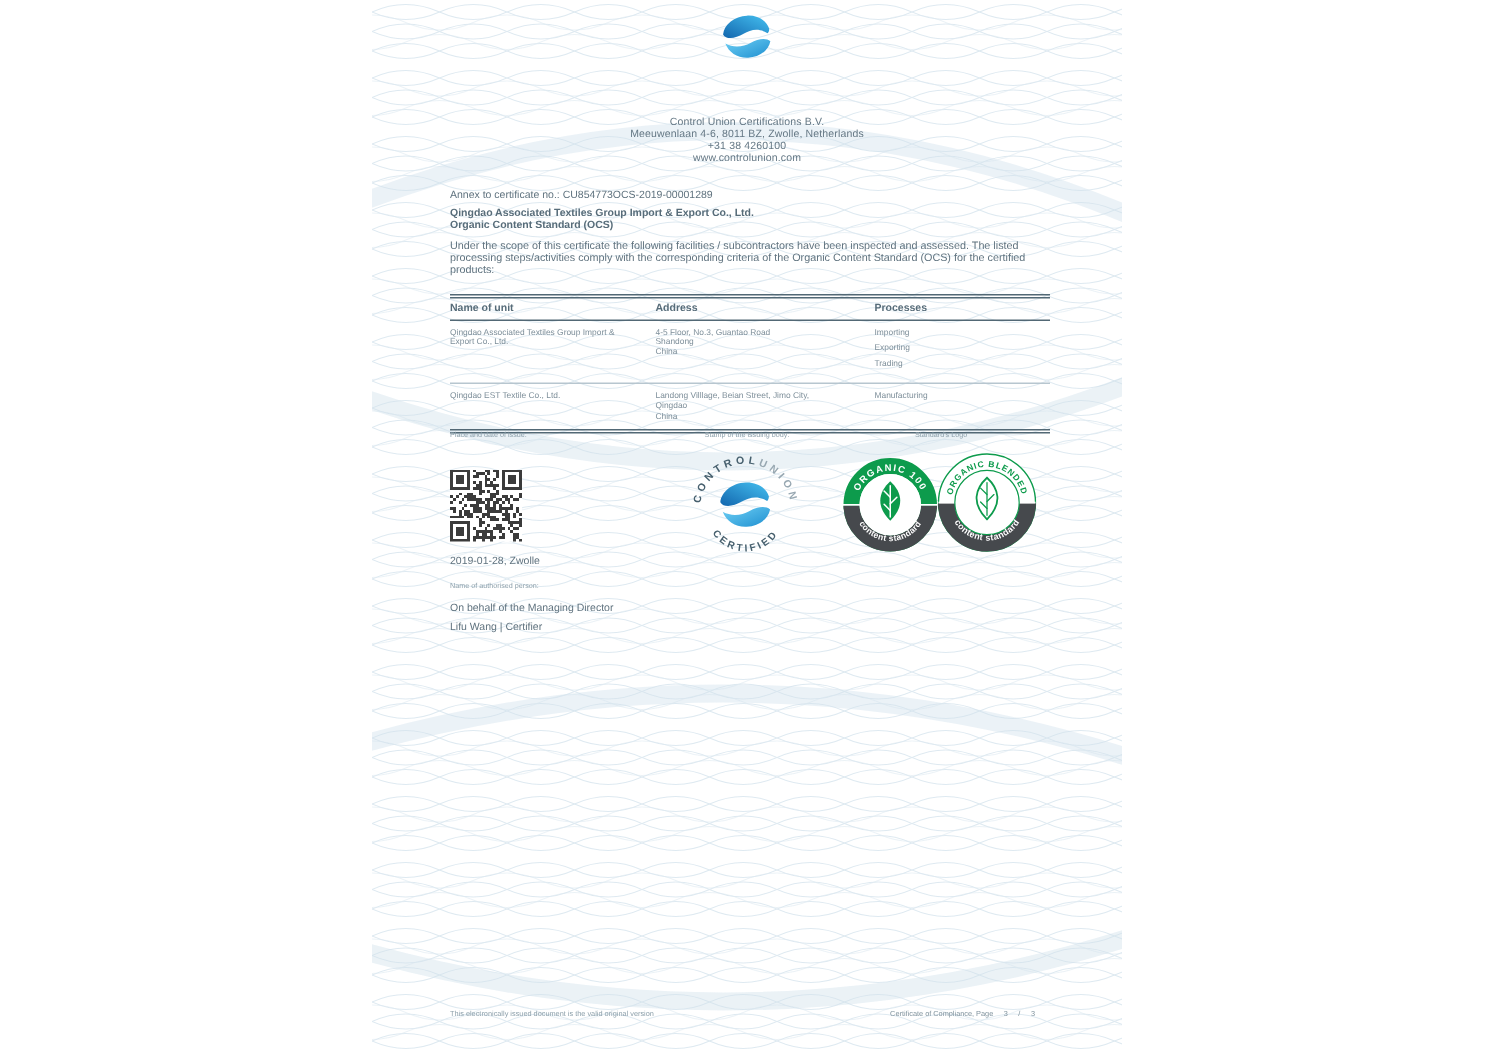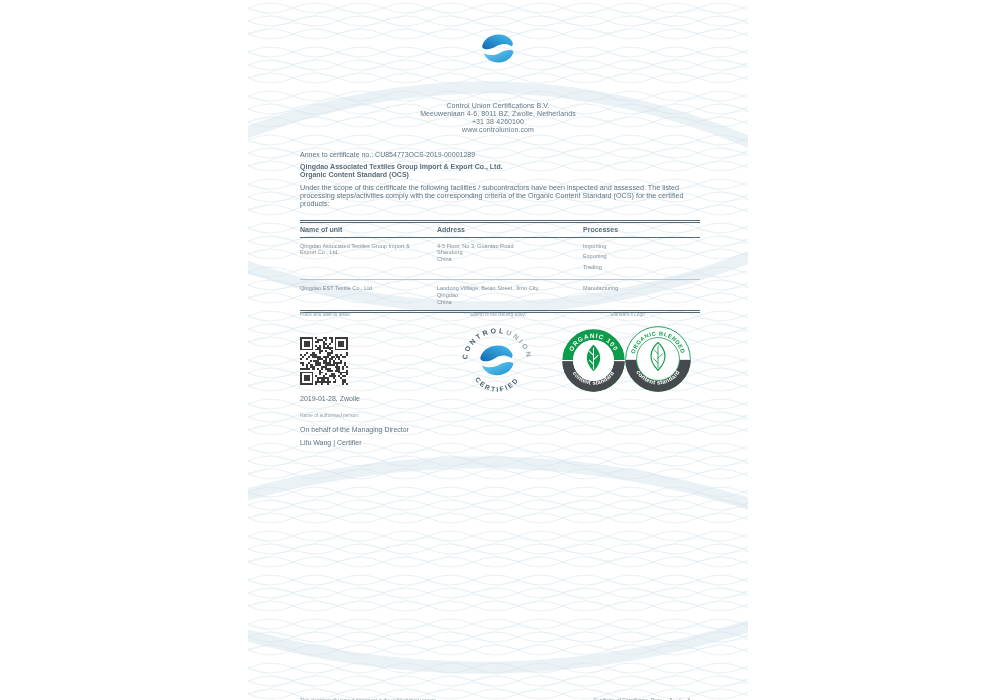--- a/index.html
+++ b/index.html
@@ -2,21 +2,21 @@
 <html><head>
 <meta charset="utf-8">
 <style>
   * { margin:0; padding:0; box-sizing:border-box; }
   html,body { width:1000px; height:700px; background:#ffffff; overflow:hidden;
               font-family:"Liberation Sans", sans-serif; }
   .canvas { position:relative; width:1000px; height:700px; background:#ffffff; }
 
   .page { position:absolute; left:248px; top:0; width:500px; height:700px; background:#ffffff; }
   .page-bg { position:absolute; left:0; top:0; width:500px; height:700px; z-index:0; }
-  .page-content { position:absolute; inset:0; z-index:1;margin-top:24px; }
+  .page-content { position:absolute; inset:0; z-index:1; }
 
   .cu-logo-top { position:absolute; left:231px; top:7px; width:38px; height:38px; }
 
   .header-block { position:absolute; left:0; top:78px; width:500px; text-align:center;
                   font-size:7px; line-height:8px; color:#647784; letter-spacing:.1px; }
 
   .annex { position:absolute; left:52px; top:127px; width:406px; color:#60737f; }
   .annex-no { font-size:7px; margin-bottom:4.5px; }
   .annex-company { font-size:7px; font-weight:bold; color:#576c79; line-height:8.5px; }
   .annex-standard { font-size:7px; font-weight:bold; color:#576c79; line-height:8.5px; margin-bottom:4px; }

